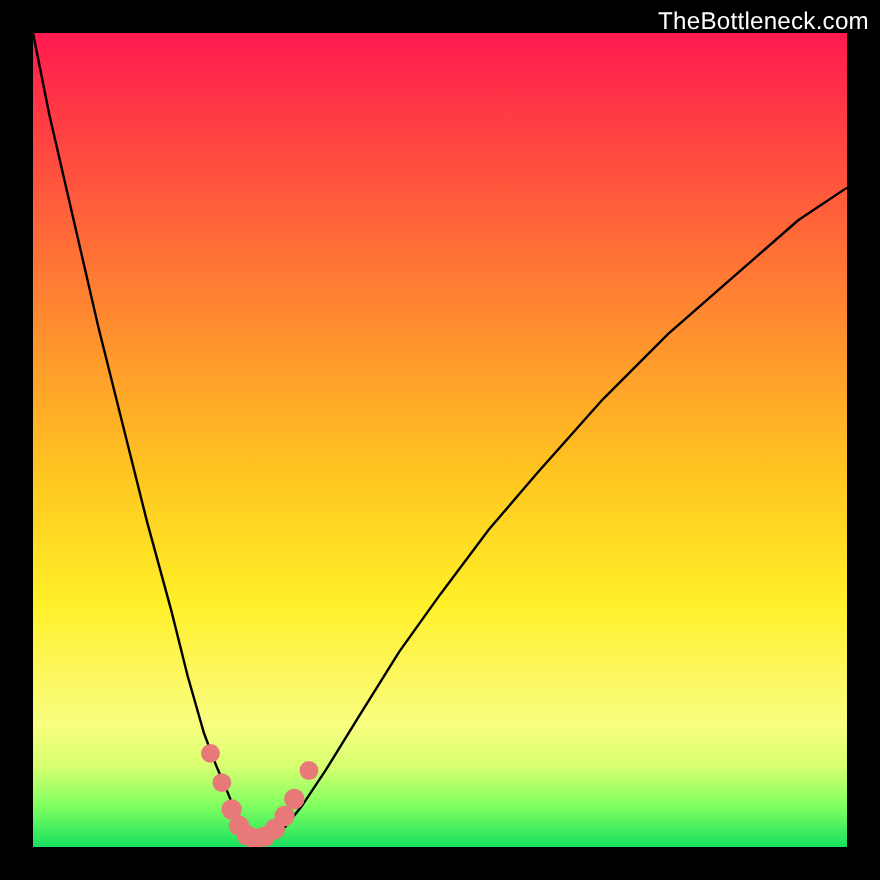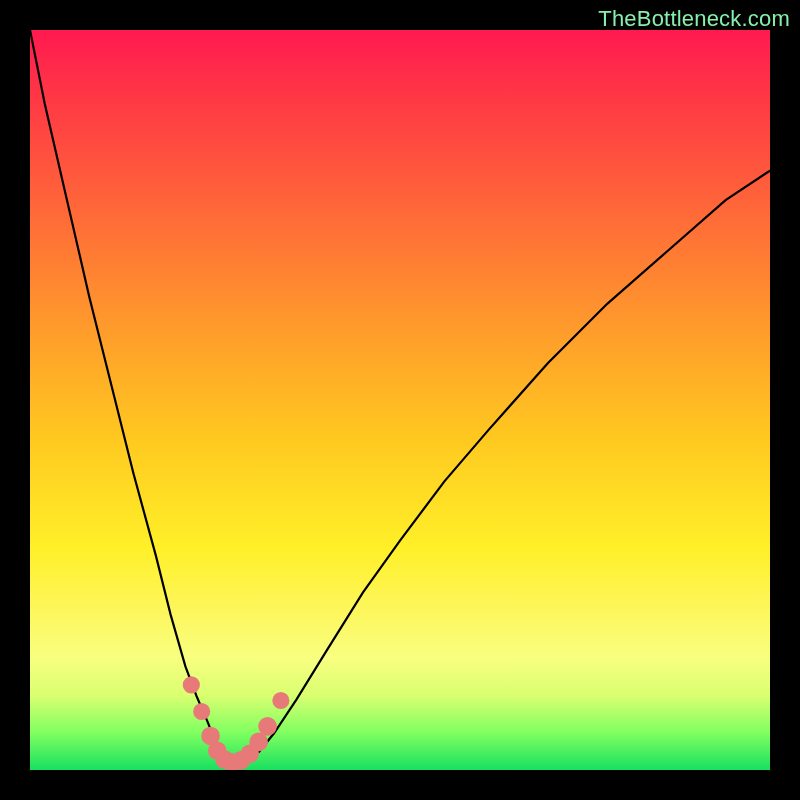--- a/index.html
+++ b/index.html
@@ -27,21 +27,21 @@
       #fdf65a 78%,
       #f8ff80 85%,
       #d8ff70 90%,
       #7fff60 95%,
       #18e060 100%);
   }
   .watermark {
     position: absolute;
     top: 6px;
     right: 10px;
-    color: #86efac;
+    color: #ffffff;
     font-size: 22px;
     letter-spacing: 0.2px;
     font-weight: 500;
     z-index: 5;
     text-align: center;
   }
   svg.plot {
     position: absolute;
     left: 0;
     top: 0;

